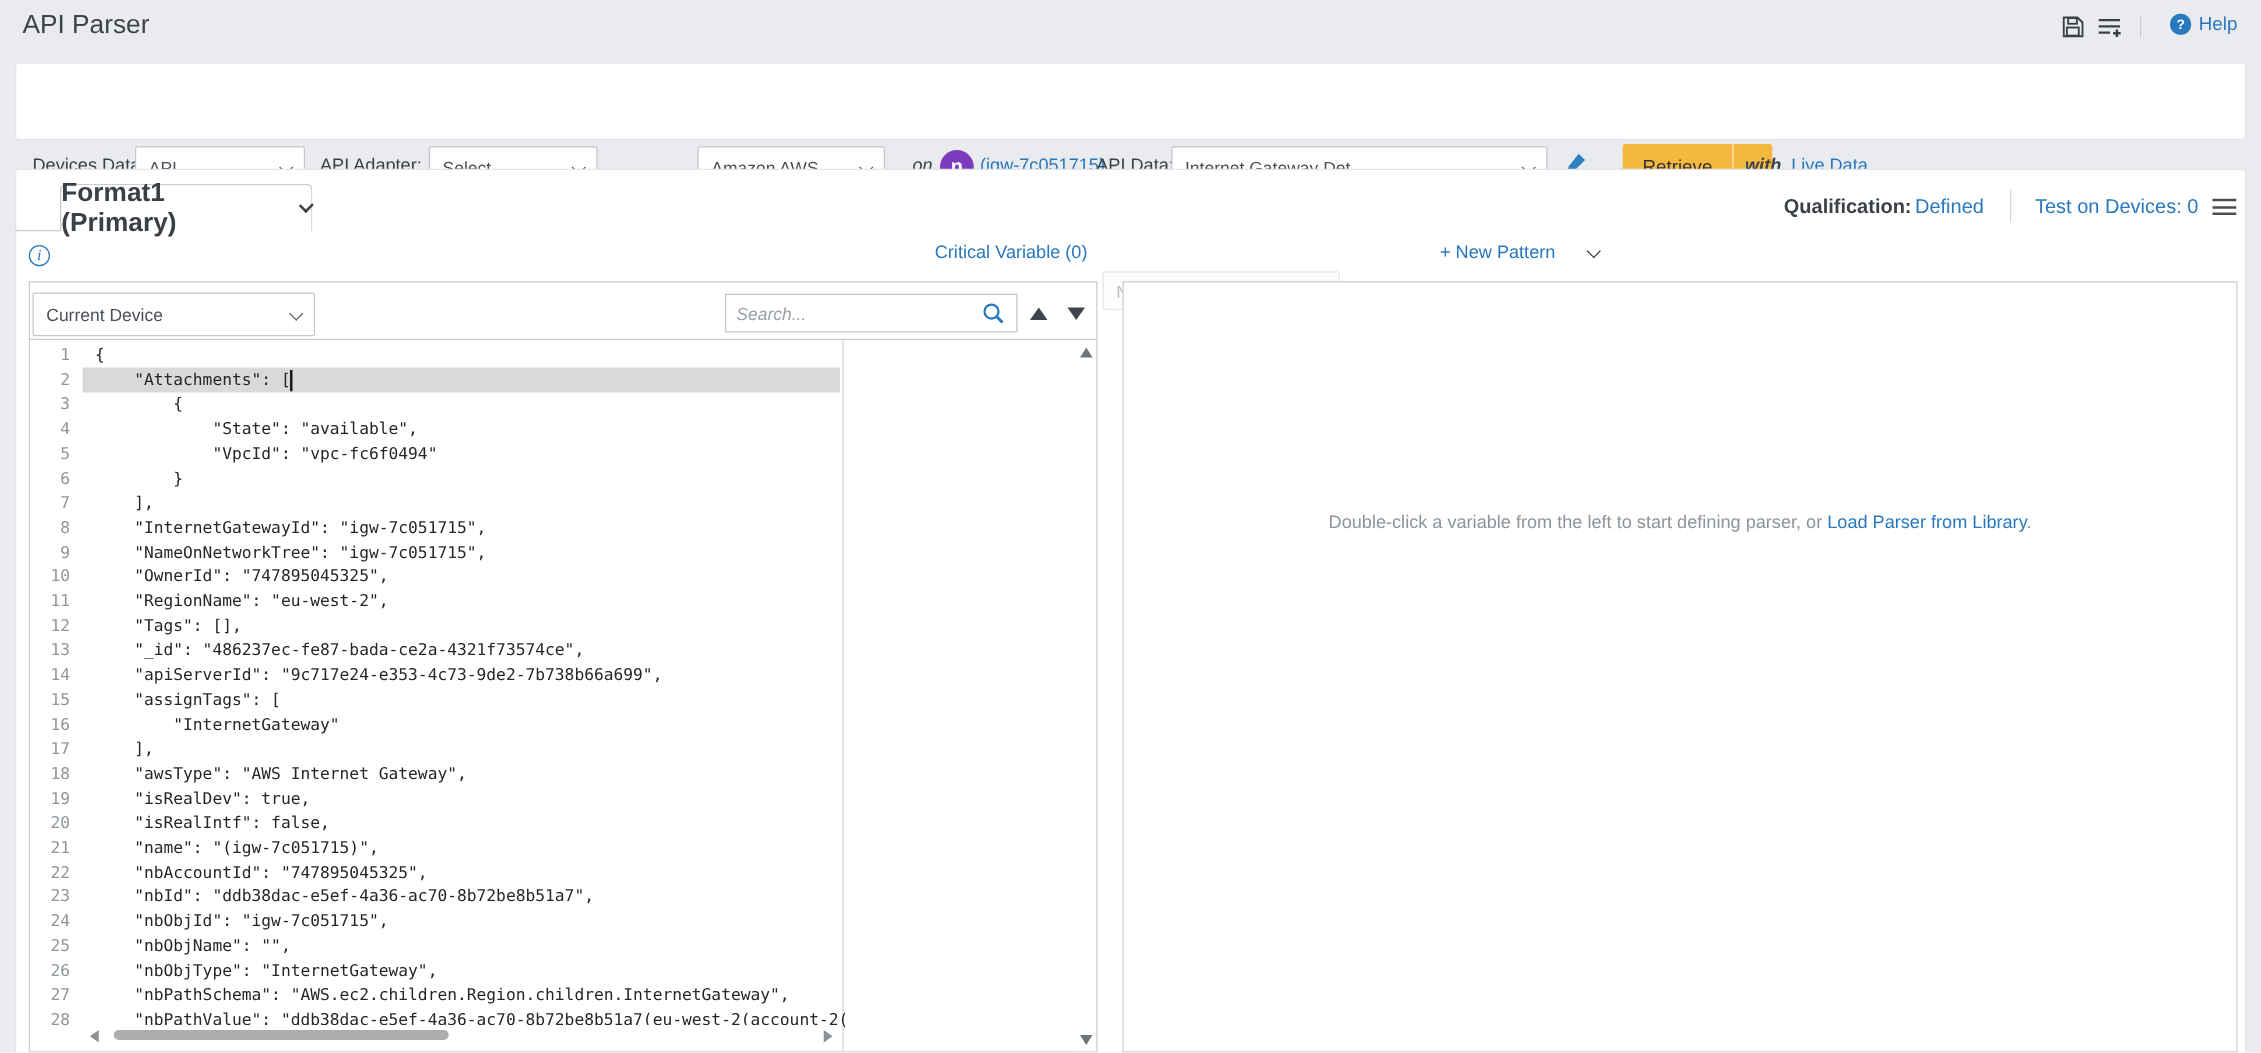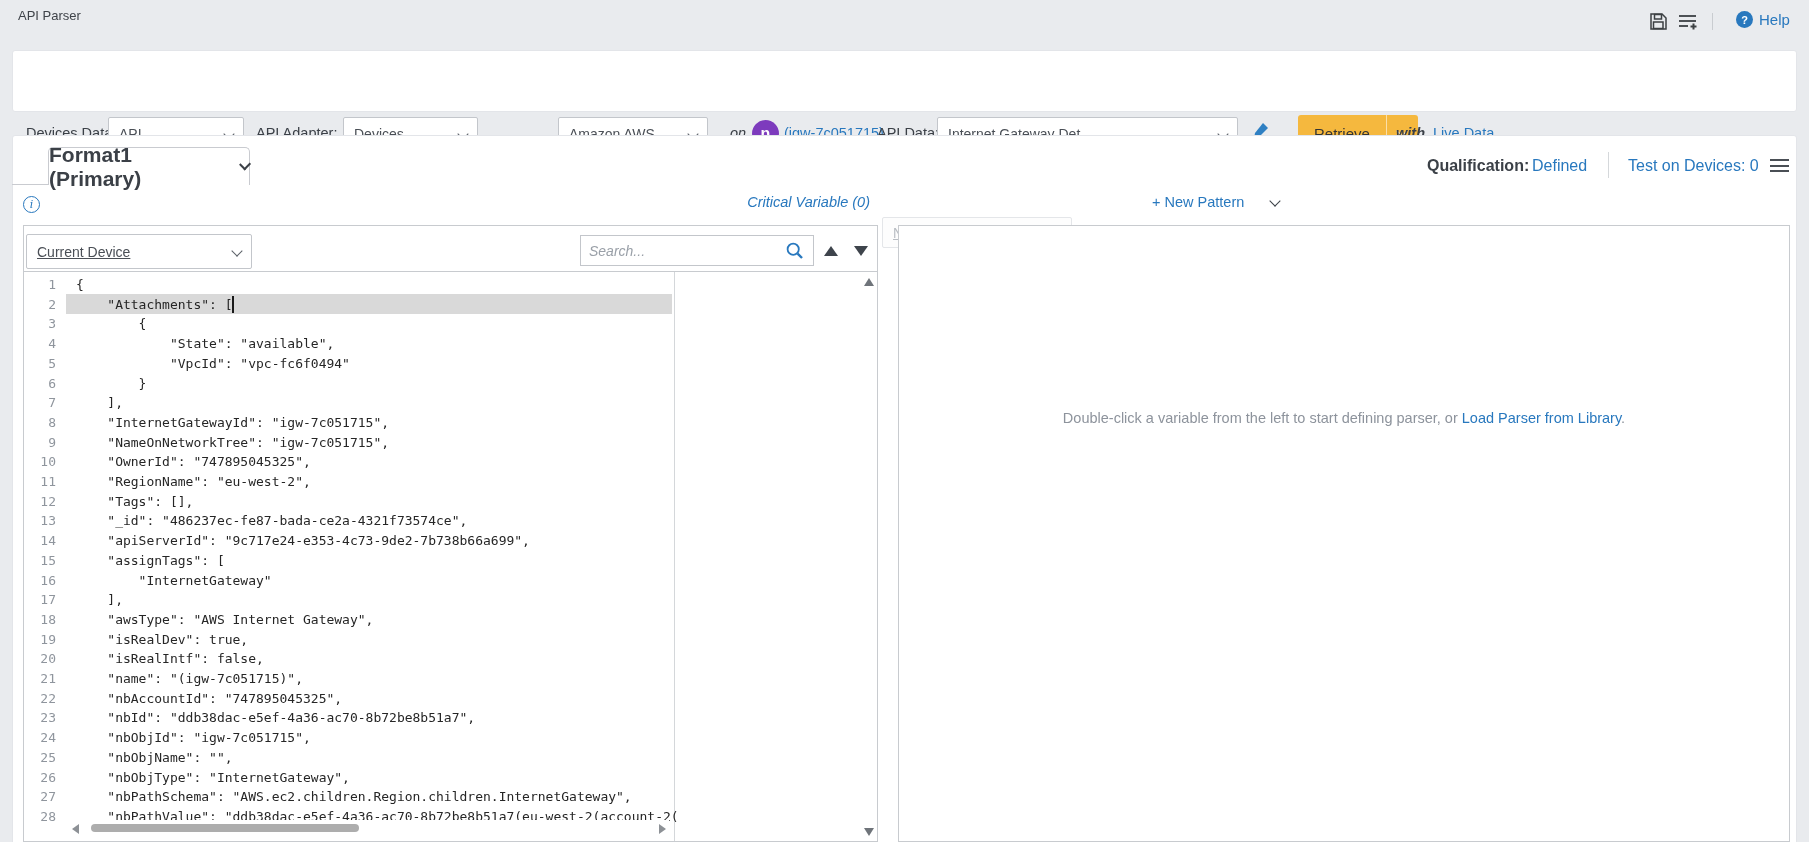--- a/index.html
+++ b/index.html
@@ -7,34 +7,34 @@
   body {
     font-family: "Liberation Sans", sans-serif;
     background:#e9ebee;
     position:relative;
     color:#3b4047;
   }
   .abs { position:absolute; }
   .card { background:#fff; border:1px solid #e3e5e9; border-radius:3px; }
 
   
-  .page-title { left:18px; top:8px; font-size:13px; color:#3f4349; }
+  .page-title { left:18px; top:8px; font-size:21px; color:#3f4349; }
   .hdr-icon { top:11px; cursor:pointer; }
   .hdr-divider { left:1712px; top:13px; width:1px; height:17px; background:#c9ccd0; }
   .help-wrap { left:1736px; top:11px; display:flex; align-items:center; gap:6px; cursor:pointer; }
   .help-circle { width:17px; height:17px; border-radius:50%; background:#2878be; color:#fff;
     font-size:11px; font-weight:bold; display:flex; align-items:center; justify-content:center; }
   .help-text { color:#2878be; font-size:15px; }
 
   
   .toolbar { left:12px; top:50px; width:1785px; height:62px; }
   .lbl { font-size:14.5px; color:#3b4047; top:74px; }
   .sel { border:1px solid #c3c6cb; border-radius:2px; background:#fff; height:34px; top:66px;
     font-size:14px; color:#4a4f56; display:flex; align-items:center; padding:0 26px 0 10px;
-    white-space:nowrap; overflow:hidden; cursor:pointer;text-decoration:underline; }
+    white-space:nowrap; overflow:hidden; cursor:pointer; }
   .sel .chev { position:absolute; right:10px; top:12px; }
   .chev { width:8px; height:8px; border-right:1.6px solid #5b6068; border-bottom:1.6px solid #5b6068;
     transform:rotate(45deg); display:inline-block; }
   .italic { font-style:italic; }
   .link { color:#2878be; cursor:pointer; text-decoration:none; font-size:14.5px; }
   .device-icon { left:751px; top:69px; width:27px; height:27px; border-radius:50%; background:#7d3bbd;
     color:#fff; font-weight:bold; font-size:16px; display:flex; align-items:center; justify-content:center; }
   .retrieve { left:1285px; top:64px; height:36px; display:flex; border-radius:3px; overflow:hidden; cursor:pointer; }
   .retrieve .main { background:#f5b83e; color:#333; font-size:15px; padding:0 16px;
     display:flex; align-items:center; }
@@ -54,21 +54,21 @@
   .qual-label { left:1427px; font-weight:bold; color:#3b4047; }
   .qual-defined { left:1532px; }
   .qual-divider { left:1608px; top:152px; width:1px; height:26px; background:#d5d8db; }
   .test-devices { left:1628px; }
   .hamburger { left:1770px; top:159px; width:19px; cursor:pointer; }
   .hamburger div { height:2.2px; background:#4a4f55; margin-bottom:3.4px; }
 
   .info-icon { left:23px; top:196px; width:17px; height:17px; border-radius:50%;
     border:1.5px solid #2878be; color:#2878be; font-size:11px; font-family:"DejaVu Serif", serif;
     font-style:italic; display:flex; align-items:center; justify-content:center; cursor:pointer; }
-  .critvar { left:620px; top:194px; width:250px; text-align:right; font-size:14.5px;font-style:italic; }
+  .critvar { left:620px; top:194px; width:250px; text-align:right; font-size:14.5px; }
   .sel-disabled { left:882px; top:187px; width:190px; height:31px; border:1px solid #e4e6e9;
     background:#fdfdfd; color:#b9bdc3; cursor:default;margin-top:30px; }
   .sel-disabled .chev { border-color:#c9cdd2; top:10px; }
   .new-pattern { left:1152px; top:194px; font-size:14.5px; display:flex; gap:27px; align-items:center; cursor:pointer; }
   .new-pattern .chev { border-color:#3b4047; border-width:1.8px; margin-top:-3px; }
 
   
   .left-panel { left:23px; top:225px; width:855px; height:617px; background:#fff; border:1px solid #c8cbcf; }
   .curdev { left:2px; top:8px; width:226px; height:35px; }
   .searchbox { left:556px; top:9px; width:234px; height:31px; border:1px solid #c3c6cb; background:#fff;
@@ -140,21 +140,21 @@
 
 <div class="abs card toolbar">
   <span class="abs lbl" style="left:13px;">Devices Data:</span>
   <div class="abs sel" style="left:95px; width:136px;">
     <span>API</span>
       <span class="chev"></span>
   </div>
 
   <span class="abs lbl" style="left:243px;">API Adapter:</span>
   <div class="abs sel" style="left:330px; width:135px;">
-    <span>Devices</span>
+    <span>Select</span>
       <span class="chev"></span>
   </div>
 
   <div class="abs sel" style="left:545px; width:150px;">
     <span>Amazon AWS</span>
       <span class="chev"></span>
   </div>
 
   <span class="abs lbl italic" style="left:717px;">on</span>
   <div class="abs device-icon" style="left:739px;">n</div>

